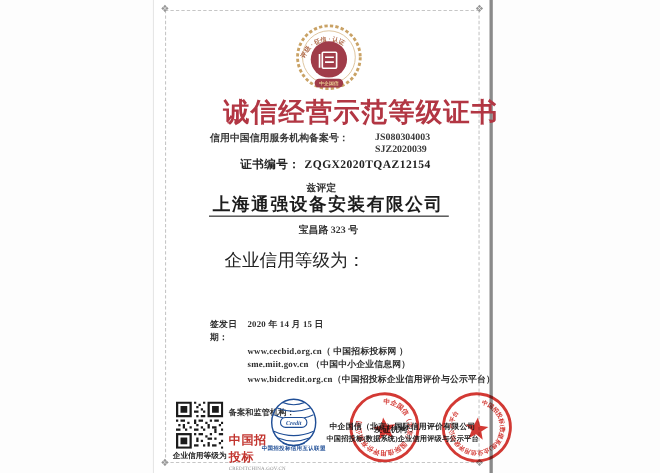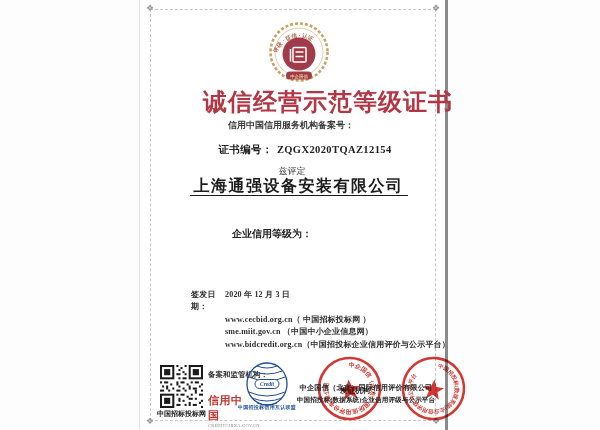--- a/index.html
+++ b/index.html
@@ -25,31 +25,31 @@
 
   .filing { position:absolute; left:0; right:15px; top:119px; display:flex;
             justify-content:center; gap:24px; font-size:9px; font-weight:bold; color:#3a3a3a; }
   .filing .vals { text-align:left; line-height:10.5px; }
 
   .certno { position:absolute; left:0; right:0; top:143px; text-align:center;
             font-size:10.5px; font-weight:bold; color:#222; letter-spacing:0.4px; }
   .certno .lbl { margin-right:4px;margin-left:13px; }
 
   .hereby { position:absolute; left:0; right:13px; top:165px; text-align:center;
-            font-size:9px; font-weight:normal; color:#333; }
+            font-size:9px; font-weight:bold; color:#333; }
 
   .company { position:absolute; left:0; right:0; top:176px; text-align:center; }
   .company span { font-size:16px; font-weight:bold; color:#1c1c1c; letter-spacing:1.5px;
                   border-bottom:1.5px solid #1c1c1c; padding:0 4px 1px 4px; }
 
   .address { position:absolute; left:0; right:0; top:203px; text-align:center;
              font-size:9px; font-weight:bold; color:#333; }
 
-  .grade-label { position:absolute; left:60px; top:227px; font-size:10px;
-                 font-weight:bold; color:#222;margin-left:28px; }
+  .grade-label { position:absolute; left:60px; top:227px; font-size:16px;
+                 font-weight:normal; color:#222; }
 
   .grade { position:absolute; left:0; right:0; top:244px; text-align:center;
            font-size:23px; font-weight:bold; color:#b5303c; letter-spacing:0.5px; }
 
   .meta { position:absolute; left:15px; top:289px; font-size:8px; color:#2e2e2e;
           font-weight:bold; line-height:12.4px; letter-spacing:0.2px; }
   .meta-row { display:flex; }
   .meta-lbl { width:34px; flex-shrink:0;margin-left:32px; }
 
   .qr { position:absolute; left:16px; top:365px; width:43px; height:43px; }
@@ -108,40 +108,45 @@
           </g>
           <rect x="23" y="57.5" width="26" height="8" rx="4" fill="#a03c49"></rect>
           <text x="36" y="63.6" font-size="4.4" fill="#e7c98f" text-anchor="middle" font-weight="bold">中企国信</text>
         </svg>
       </div>
 
       <div class="title">诚信经营示范等级证书</div>
 
       <div class="filing">
         <span>信用中国信用服务机构备案号：</span>
+        <span class="vals">
+          <div>JS080304003</div>
+          <div>SJZ2020039</div>
+        </span>
       </div>
 
       <div class="certno">
         <span class="lbl">证书编号：</span><span>ZQGX2020TQAZ12154</span>
       </div>
 
       <div class="hereby">兹评定</div>
 
       <div class="company">
         <span>上海通强设备安装有限公司</span>
       </div>
 
+      <div class="address">宝昌路 323 号</div>
 
       <div class="grade-label">企业信用等级为：</div>
 
 
       <div class="meta">
         <div class="meta-row">
           <span class="meta-lbl">签发日期：</span>
-          <span>2020 年 12 月 3 日</span>
+          <span>2020 年 14 月 15 日</span>
         </div>
         <div class="meta-row">
           <span class="meta-lbl"></span>
           <span>www.cecbid.org.cn（ 中国招标投标网 ）</span>
         </div>
         <div class="meta-row">
           <span class="meta-lbl"></span>
           <span>sme.miit.gov.cn （中国中小企业信息网）</span>
         </div>
         <div class="meta-row">
@@ -204,26 +209,26 @@
           <rect x="34" y="32" width="2" height="2"></rect>
             <rect x="40" y="34" width="2" height="2"></rect>
           <rect x="16" y="38" width="4" height="2"></rect>
             <rect x="24" y="38" width="2" height="2"></rect>
             <rect x="28" y="36" width="2" height="4"></rect>
           <rect x="32" y="38" width="4" height="2"></rect>
             <rect x="38" y="36" width="2" height="2"></rect>
             <rect x="40" y="40" width="2" height="2"></rect>
         </g>
       </svg>
-      <div class="qr-caption">中国招标投标网</div>
+      <div class="qr-caption">企业信用等级为</div>
 
       <div class="reg-label">备案和监管机构：</div>
 
       <div class="credit-china">
-        <div class="cc">信用中国</div>
+        <div class="cc">中国招投标</div>
         <div class="cc-sub">CREDITCHINA.GOV.CN</div>
       </div>
 
       <svg class="credit-logo" width="46" height="46" viewBox="0 0 44 46">
         <ellipse cx="22" cy="23" rx="20" ry="21" fill="none" stroke="#1f4e96" stroke-width="1.3"></ellipse>
         <g fill="none" stroke="#1f4e96" stroke-width="1">
           <path d="M4 16 Q22 24 40 16"></path>
           <path d="M7 10 Q22 16 37 10"></path>
           <path d="M12 5 Q22 9 32 5"></path>
           <path d="M4 31 Q22 39 40 31"></path>

